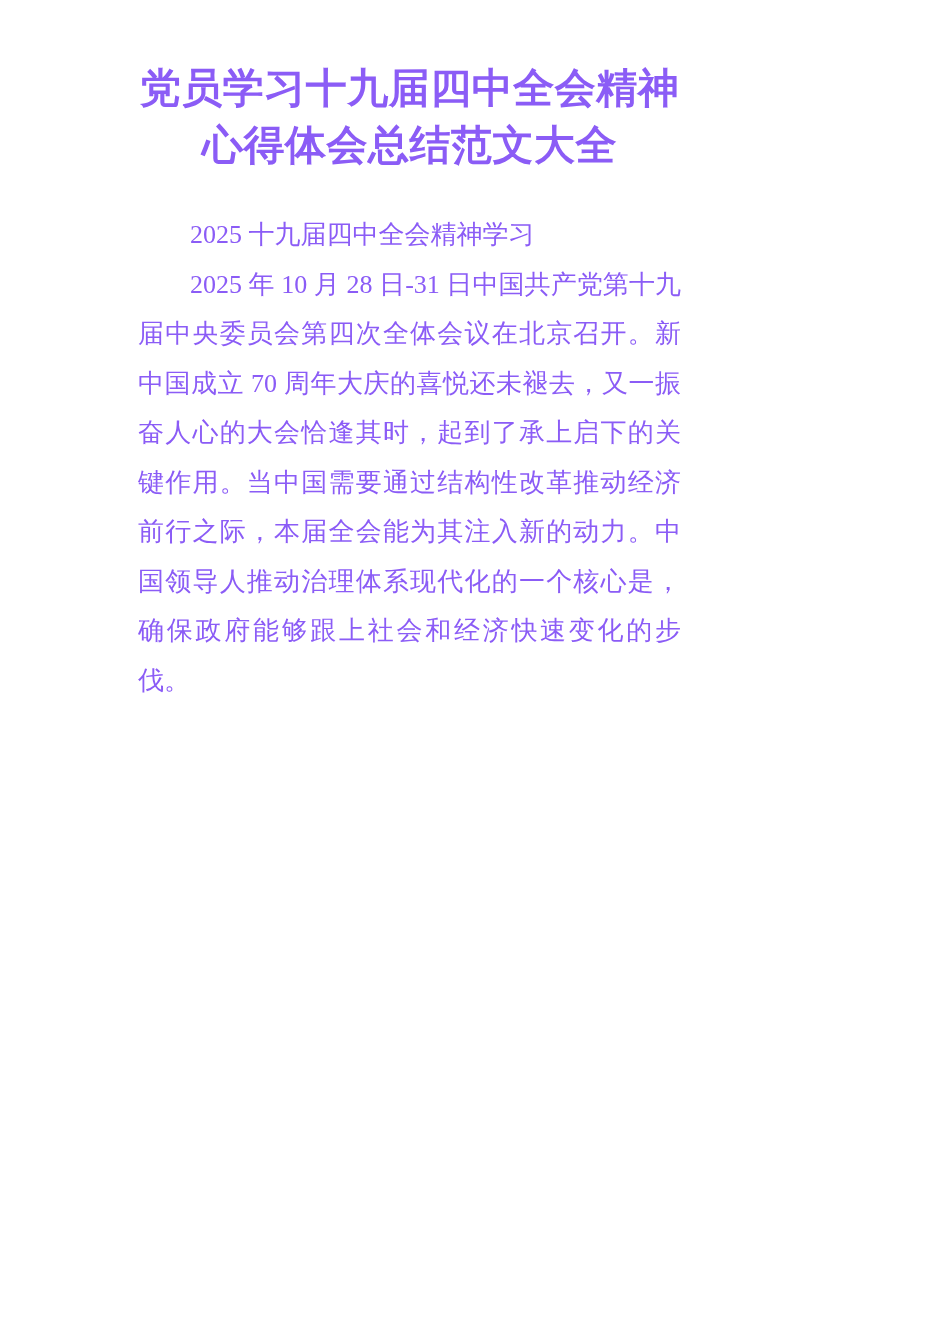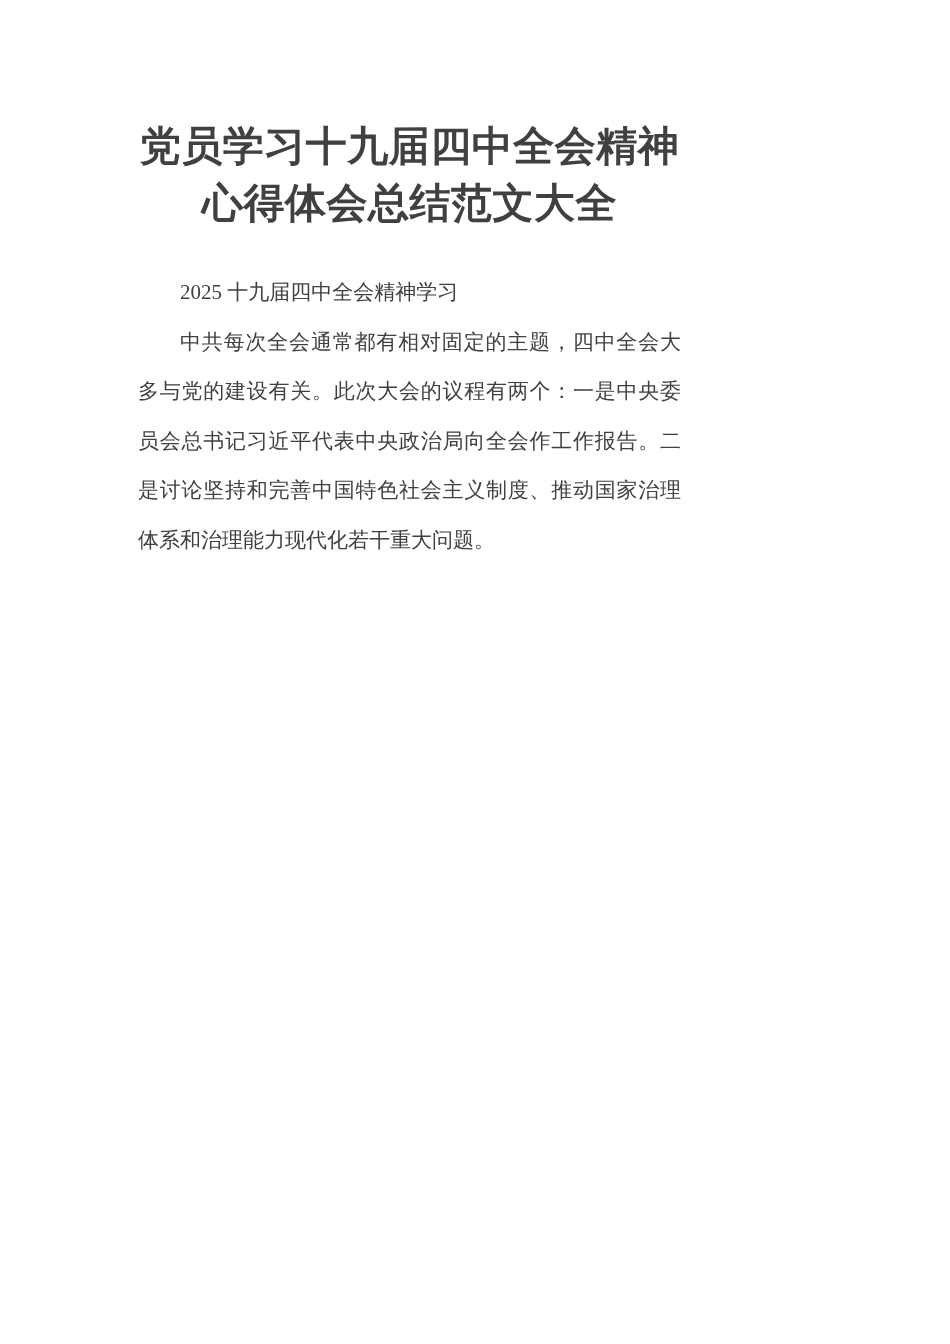--- a/index.html
+++ b/index.html
@@ -6,47 +6,47 @@
     margin: 0;
     padding: 0;
     background: #ffffff;
   }
   .page {
     position: relative;
     width: 818px;
     height: 1344px;
     background: #ffffff;
     box-sizing: border-box;
-    padding: 118px 137px 0 138px;
+    padding: 60px 137px 0 138px;
     overflow: hidden;
     font-family: "Liberation Serif", "DejaVu Serif", serif;
-    color: #404040;
+    color: #8b5cf6;
   }
   .doc-title {
     font-size: 41px;
     line-height: 57px;
     font-weight: bold;
     text-align: center;
     max-width: 670px;
     margin: 0 auto 36px auto;
     letter-spacing: 0.5px;
   }
   .para {
-    font-size: 21px;
+    font-size: 26px;
     line-height: 49.5px;
     text-align: justify;
     text-indent: 2em;
     margin: 0;
     word-break: break-all;
   }
 </style>
 </head>
 <body>
 
 <div class="page">
   <h1 class="doc-title">党员学习十九届四中全会精神心得体会总结范文大全</h1>
 
   <p class="para">2025 十九届四中全会精神学习</p>
 
+  <p class="para">2025 年 10 月 28 日-31 日中国共产党第十九届中央委员会第四次全体会议在北京召开。新中国成立 70 周年大庆的喜悦还未褪去，又一振奋人心的大会恰逢其时，起到了承上启下的关键作用。当中国需要通过结构性改革推动经济前行之际，本届全会能为其注入新的动力。中国领导人推动治理体系现代化的一个核心是，确保政府能够跟上社会和经济快速变化的步伐。</p>
 
-  <p class="para">中共每次全会通常都有相对固定的主题，四中全会大多与党的建设有关。此次大会的议程有两个：一是中央委员会总书记习近平代表中央政治局向全会作工作报告。二是讨论坚持和完善中国特色社会主义制度、推动国家治理体系和治理能力现代化若干重大问题。</p>
 
 </div>
 
 </body></html>

